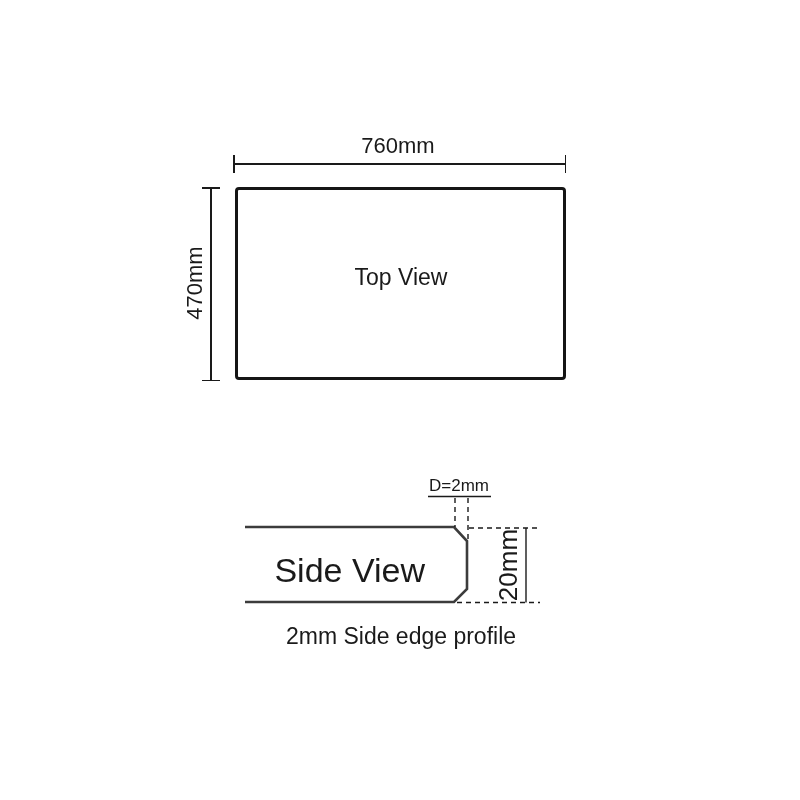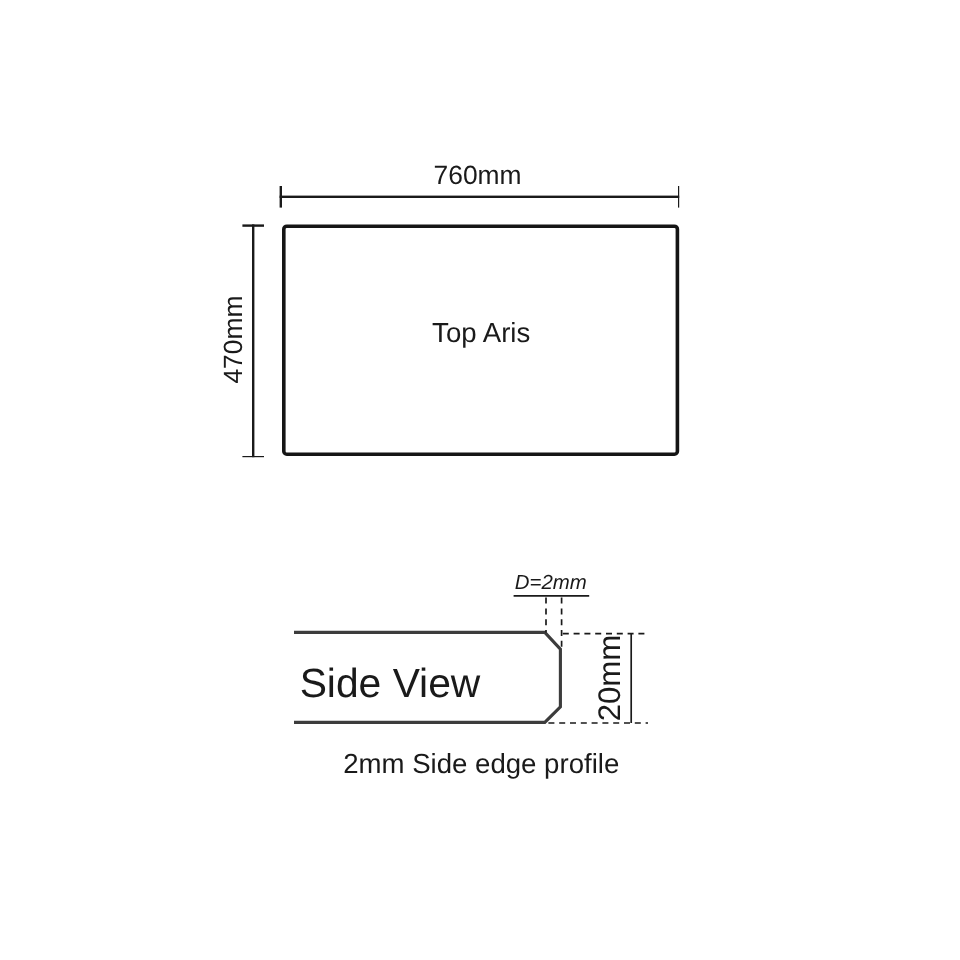--- a/index.html
+++ b/index.html
@@ -53,42 +53,42 @@
     <div class="hline" style="left:233px;top:163px;width:333px;"></div>
     <div class="vline" style="left:233px;top:155px;height:18px;"></div>
     <div class="vline" style="left:564.5px;top:155px;height:18px;"></div>
 
     <div class="label rot" style="left:195px;top:283px;font-size:22px;">470mm</div>
     <div class="vline" style="left:210px;top:187px;height:194px;"></div>
     <div class="hline" style="left:202px;top:187px;width:18px;"></div>
     <div class="hline" style="left:202px;top:379.5px;width:18px;"></div>
 
     <div class="topview-rect"></div>
-    <div class="label" style="left:301px;top:265px;width:200px;font-size:23px;">Top Aris</div>
+    <div class="label" style="left:301px;top:265px;width:200px;font-size:23px;">Top View</div>
   </div>
 
   <div>
 
     <svg class="linework" width="800" height="800" viewBox="0 0 800 800">
 
       <path class="profile-stroke" d="M 245 527 L 454 527 L 467 541 L 467 589 L 454 602 L 245 602"></path>
 
       <path class="thin" d="M 428 496.5 L 491 496.5"></path>
 
       <path class="dashed" d="M 455 498 L 455 527"></path>
       <path class="dashed" d="M 468 498 L 468 540"></path>
 
       <path class="dashed" d="M 469 528 L 540 528"></path>
       <path class="dashed" d="M 457 602.5 L 540 602.5"></path>
 
       <path class="thin" d="M 526 528 L 526 602.5"></path>
     </svg>
 
-    <div class="label" style="left:409px;top:477px;width:100px;font-size:17px;font-style:italic;">D=2mm</div>
+    <div class="label" style="left:409px;top:477px;width:100px;font-size:17px;">D=2mm</div>
 
     <div class="label rot" style="left:508px;top:565px;font-size:26px;">20mm</div>
 
-    <div class="label" style="left:225px;top:552px;width:200px;font-size:34px;">Side View</div>
+    <div class="label" style="left:225px;top:552px;width:200px;font-size:34px;text-align:right;">Side View</div>
 
     <div class="label" style="left:251px;top:624px;width:300px;font-size:23px;">2mm Side edge profile</div>
   </div>
 
 </div>
 
 </body></html>

